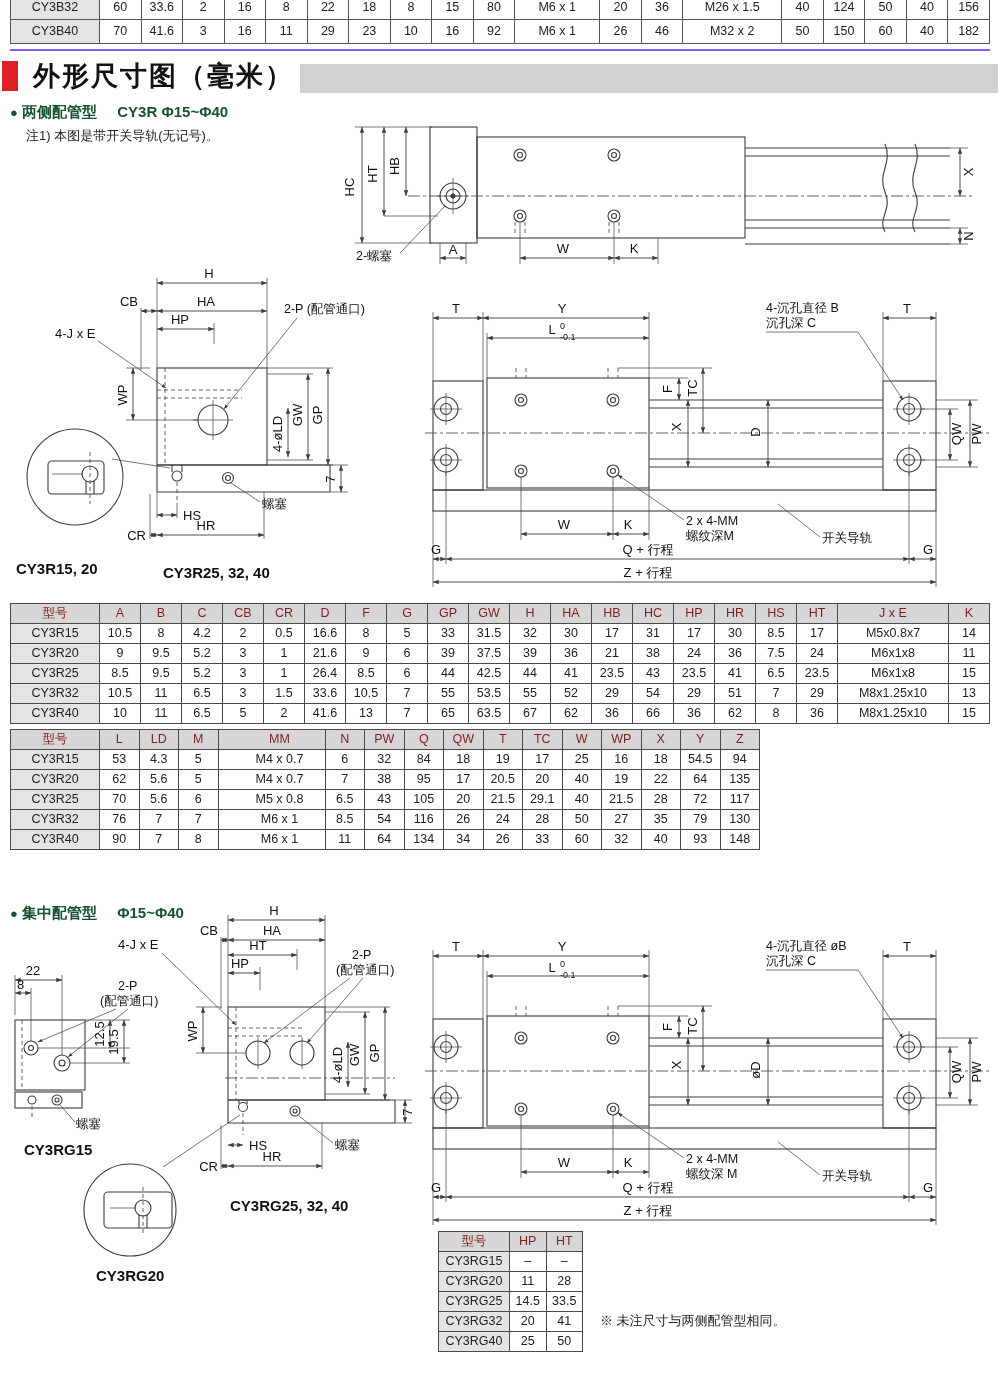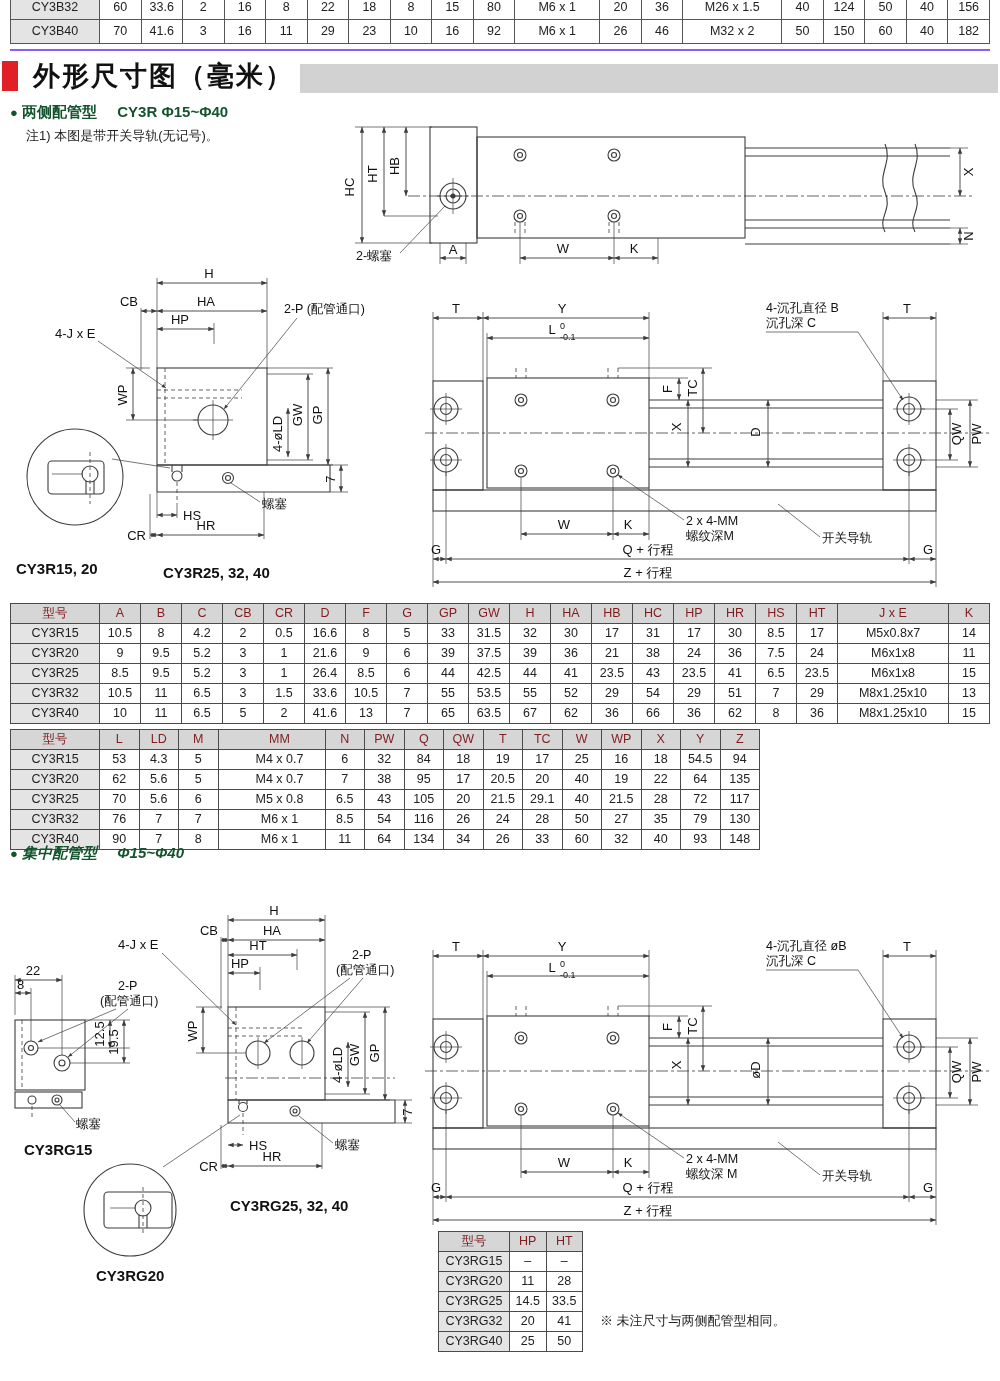--- a/index.html
+++ b/index.html
@@ -629,21 +629,21 @@
           <td>33</td>
           <td>60</td>
           <td>32</td>
           <td>40</td>
           <td>93</td>
           <td>148</td>
         </tr>
       </tbody>
   </table>
 
-  <div class="abs sechead" style="left:10px;top:844px;font-style:italic;">
+  <div class="abs sechead" style="left:10px;top:904px;">
     <span style="font-size:13px;">●</span>
     <span>集中配管型</span>
     <span class="rng">Φ15~Φ40</span>
   </div>
 
   <svg class="drw" style="left:0;top:895px;" width="1000" height="486" viewBox="0 0 1000 486">
 
     <g>
       <line class="ext" x1="15" y1="120" x2="15" y2="80"></line>
       <line class="ext" x1="62" y1="160" x2="62" y2="80"></line>

